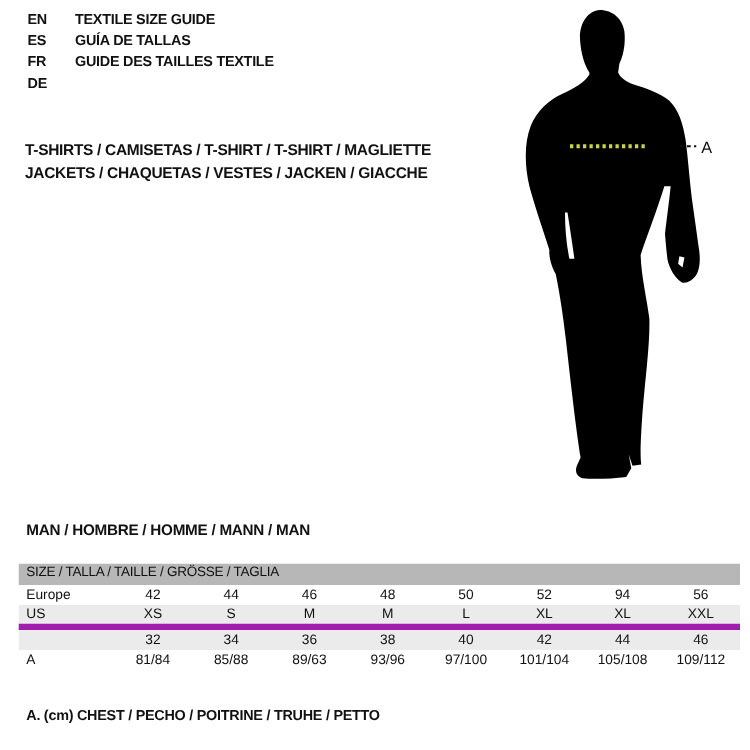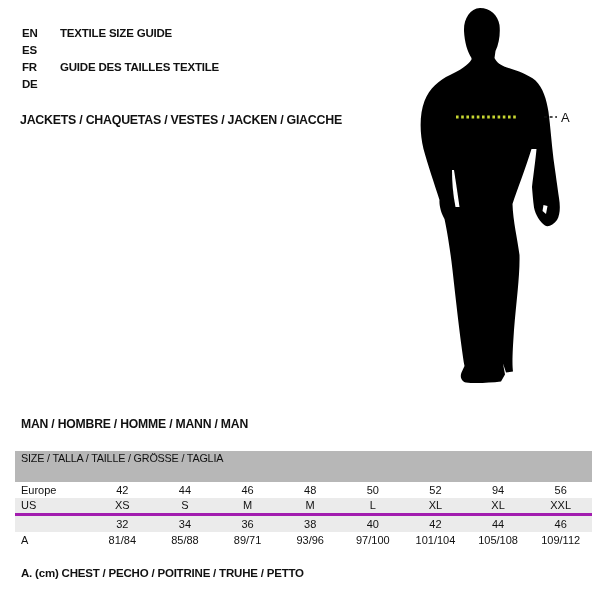--- a/index.html
+++ b/index.html
@@ -2,61 +2,63 @@
 <html><head>
 <meta charset="utf-8">
 <style>
   html,body{margin:0;padding:0;}
   body{
     width:600px;height:600px;position:relative;background:#ffffff;
     font-family:"Liberation Sans",sans-serif;color:#111;
     -webkit-font-smoothing:antialiased;overflow:hidden;
   }
   
-  .lang-block{position:absolute;left:22px;top:25px;}
+  .lang-block{position:absolute;left:22px;top:8px;}
   .lang-row{display:flex;line-height:17px;font-size:11.5px;font-weight:700;letter-spacing:-0.2px;}
   .lang-code{width:38px;flex:0 0 38px;}
   
   .category-block{position:absolute;left:20px;top:112px;font-size:12.4px;font-weight:700;letter-spacing:-0.25px;line-height:17.5px;}
   
   .figure-svg{position:absolute;left:0;top:0;width:600px;height:600px;pointer-events:none;}
   
   .section-heading{position:absolute;left:21px;top:417px;font-size:12.2px;font-weight:700;letter-spacing:-0.2px;text-align:right;}
   
   .size-table{position:absolute;left:15px;top:451px;width:577px;font-size:11px;}
-  .st-header{background:#b7b7b7;height:31px;line-height:15px;padding-left:6px;font-size:10.8px;color:#111;letter-spacing:-0.2px;}
+  .st-header{background:#b7b7b7;height:17px;line-height:15px;padding-left:6px;font-size:10.8px;color:#111;letter-spacing:-0.2px;}
   .st-row{display:flex;height:16px;line-height:16px;justify-content:space-between;}
   .st-row.shaded{background:#ebebeb;}
-  .st-row.shaded.first{border-bottom:3px solid #a21caf;height:15px;line-height:15px;}
+  .st-row.shaded.first{border-bottom:5px solid #a21caf;height:15px;line-height:15px;}
   .st-label{flex:0 0 70px;padding-left:6px;text-align:left;}
   .st-cell{flex:1 1 0;text-align:center;}
   
   .footnote{position:absolute;left:21px;top:567px;font-size:11.5px;font-weight:700;letter-spacing:-0.2px;}
 </style>
 </head>
 <body>
 
 <div class="lang-block">
   <div class="lang-row">
     <span class="lang-code">EN</span>
     <span class="lang-text">TEXTILE SIZE GUIDE</span>
   </div>
   <div class="lang-row">
     <span class="lang-code">ES</span>
+    <span class="lang-text">GUÍA DE TALLAS</span>
   </div>
   <div class="lang-row">
     <span class="lang-code">FR</span>
     <span class="lang-text">GUIDE DES TAILLES TEXTILE</span>
   </div>
   <div class="lang-row">
     <span class="lang-code">DE</span>
   </div>
 </div>
 
 <div class="category-block">
+  <div>T-SHIRTS / CAMISETAS / T-SHIRT / T-SHIRT / MAGLIETTE</div>
   <div>JACKETS / CHAQUETAS / VESTES / JACKEN / GIACCHE</div>
 </div>
 
 <svg class="figure-svg" viewBox="0 0 600 600">
   <path fill="#000000" d="
     M 480,8
     C 490,8 498,15 499.5,25
     C 500.5,34 499,44 495.5,51
     L 494.5,58
     C 496.5,62.5 501,65.5 507,67.5
@@ -136,21 +138,21 @@
     <span class="st-cell">40</span>
     <span class="st-cell">42</span>
     <span class="st-cell">44</span>
     <span class="st-cell">46</span>
   </div>
 
   <div class="st-row">
     <span class="st-label">A</span>
     <span class="st-cell">81/84</span>
     <span class="st-cell">85/88</span>
-    <span class="st-cell">89/71</span>
+    <span class="st-cell">89/63</span>
     <span class="st-cell">93/96</span>
     <span class="st-cell">97/100</span>
     <span class="st-cell">101/104</span>
     <span class="st-cell">105/108</span>
     <span class="st-cell">109/112</span>
   </div>
 </div>
 
 <div class="footnote">A. (cm) CHEST / PECHO / POITRINE / TRUHE / PETTO</div>
 

